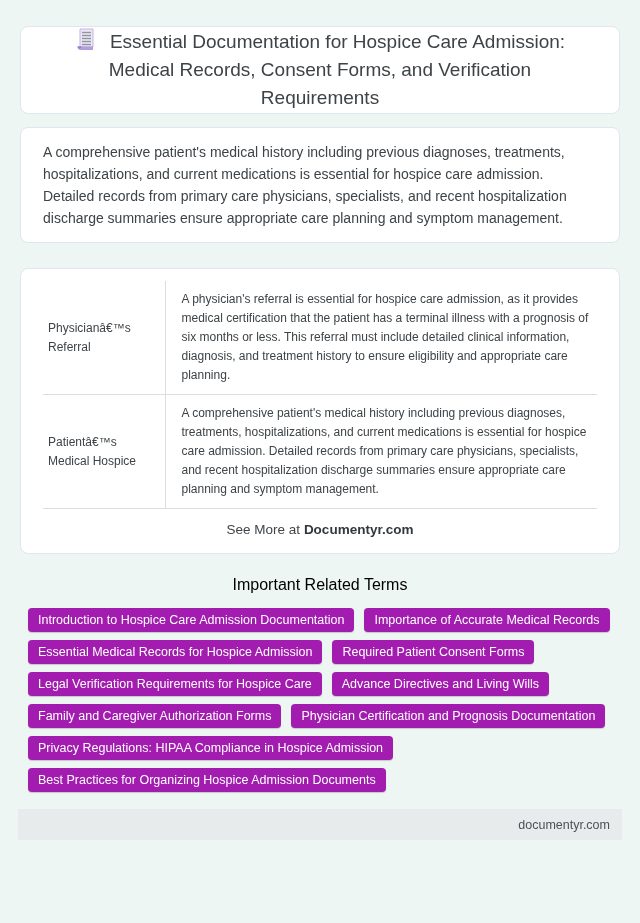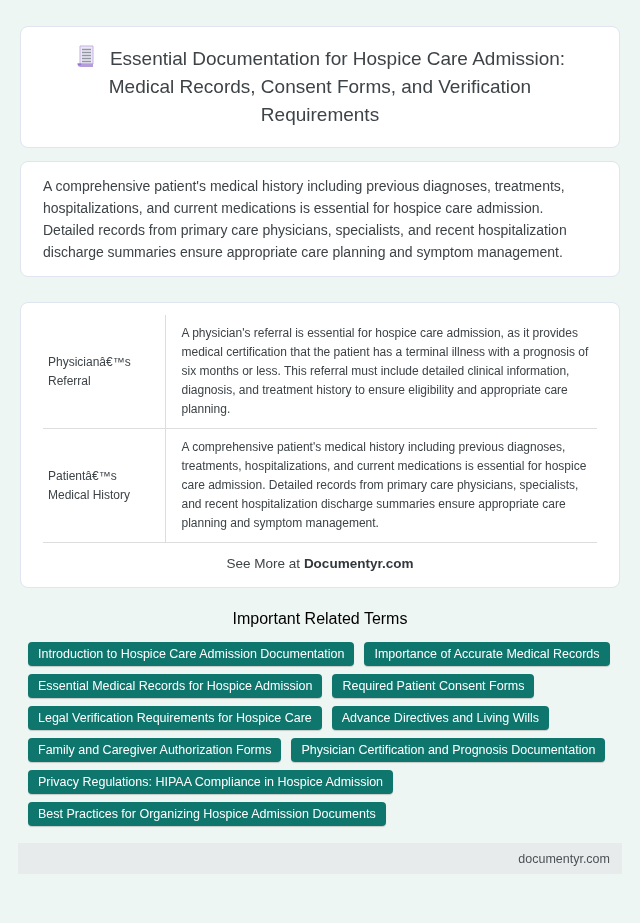--- a/index.html
+++ b/index.html
@@ -13,21 +13,21 @@
     padding: 26px 0 25px 0;
   }
   .card {
     background: #ffffff;
     border: 1px solid #e0e5f0;
     border-radius: 8px;
     margin: 0 20px;
   }
   
   .title-card {
-    padding: 18px 28px;
+    padding: 1px 28px;
     margin-bottom: 13px;
   }
   .page-title {
     font-size: 19px;
     line-height: 28px;
     font-weight: 500;
     color: #3d4347;
     text-align: center;
   }
   .receipt-icon {
@@ -91,21 +91,21 @@
     color: #000000;
   }
   .tags {
     display: flex;
     flex-wrap: wrap;
     gap: 8px 10px;
     padding: 0 28px;
   }
   .tag {
     display: inline-block;
-    background: #0f766e;
+    background: #a21caf;
     color: #ffffff;
     font-size: 12.5px;
     font-weight: 500;
     line-height: 24px;
     padding: 0 10px;
     border-radius: 4px;
     box-shadow: 0 1px 1px rgba(0,0,0,0.18);
     cursor: pointer;
     white-space: nowrap;
   }
@@ -145,21 +145,21 @@
 </div>
 
 <div class="card table-card">
   <table class="terms-table">
     <tbody>
       <tr>
         <td class="term-cell">Physicianâ€™s Referral</td>
         <td class="desc-cell">A physician's referral is essential for hospice care admission, as it provides medical certification that the patient has a terminal illness with a prognosis of six months or less. This referral must include detailed clinical information, diagnosis, and treatment history to ensure eligibility and appropriate care planning.</td>
       </tr>
       <tr>
-        <td class="term-cell">Patientâ€™s Medical History</td>
+        <td class="term-cell">Patientâ€™s Medical Hospice</td>
         <td class="desc-cell">A comprehensive patient's medical history including previous diagnoses, treatments, hospitalizations, and current medications is essential for hospice care admission. Detailed records from primary care physicians, specialists, and recent hospitalization discharge summaries ensure appropriate care planning and symptom management.</td>
       </tr>
     </tbody>
   </table>
   <div class="see-more"><span>See More at </span><span class="site">Documentyr.com</span></div>
 </div>
 
 <h2 class="related-heading">Important Related Terms</h2>
 
 <div class="tags">

